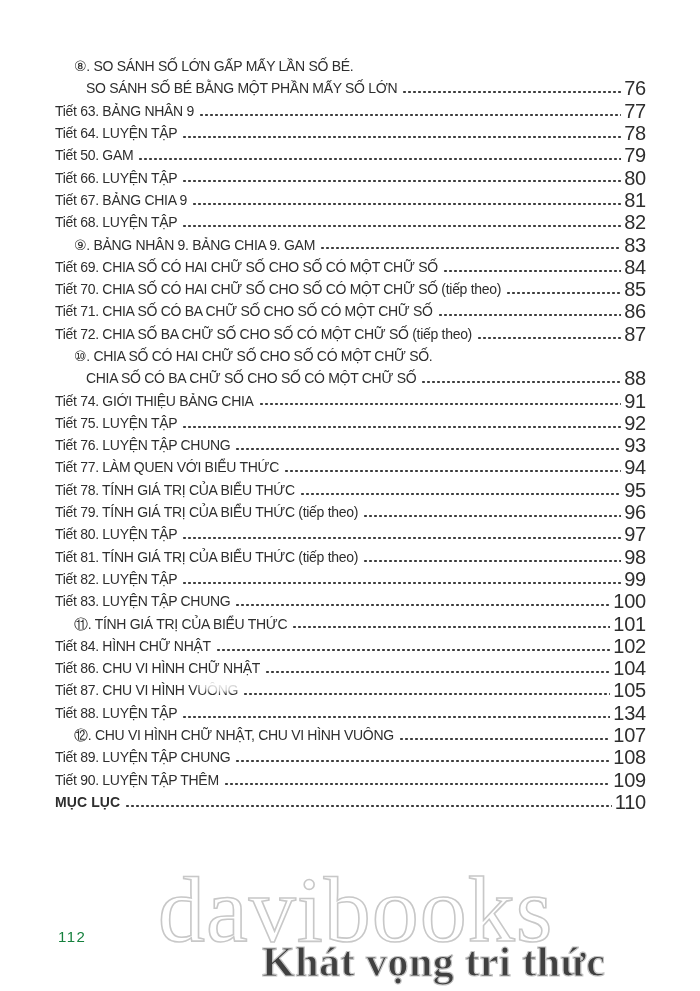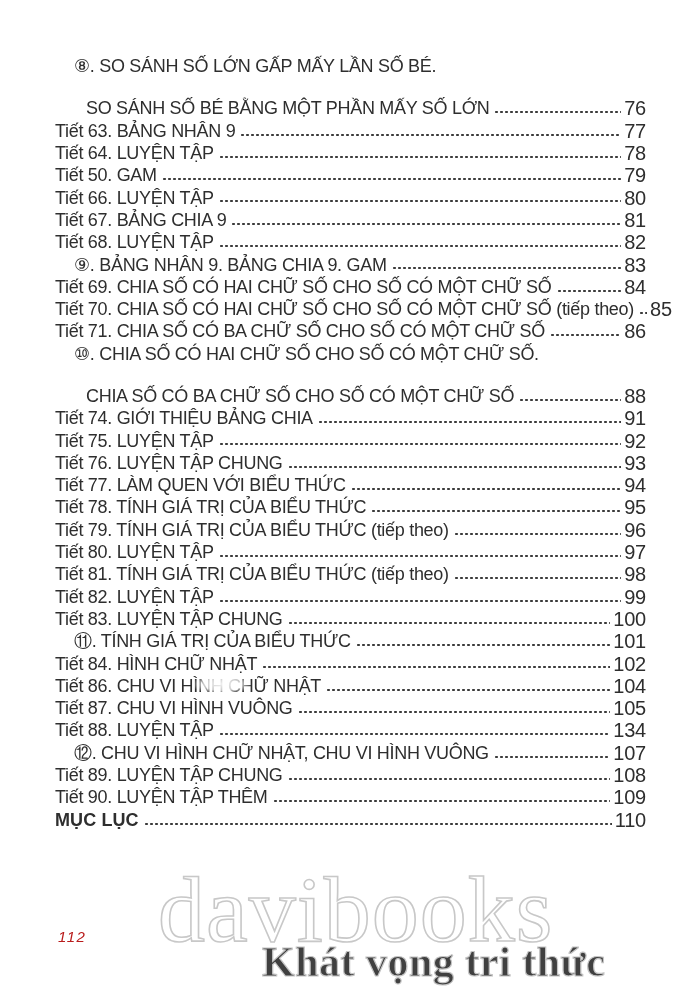--- a/index.html
+++ b/index.html
@@ -7,32 +7,32 @@
     width:700px;height:991px;position:relative;overflow:hidden;
     background:#ffffff;
     font-family:"Liberation Sans","DejaVu Sans",sans-serif;
     color:#2e2e2e;
   }
   .page{position:absolute;inset:0;}
 
   
   .toc{position:absolute;left:55px;top:55px;width:591px;}
   .row{display:flex;align-items:center;height:22.3px;white-space:nowrap;}
-  .row .label{font-size:18px;letter-spacing:-0.3px;flex:0 0 auto;line-height:1;}
+  .row .label{font-size:14px;letter-spacing:-0.3px;flex:0 0 auto;line-height:1;}
   .row .leader{
     flex:1 1 auto;min-width:8px;height:100%;margin:0 3px 0 5px;
     background-image:radial-gradient(circle,#3a3a3a 1.05px,rgba(0,0,0,0) 1.45px);
     background-size:5px 4px;
     background-repeat:repeat-x;
     background-position:0 13px;
   }
   .row .pageno{font-size:20px;letter-spacing:-0.2px;text-align:right;flex:0 0 auto;min-width:16px;line-height:1;}
   .row.no-page .leader,.row.no-page .pageno{visibility:hidden;}
   .row.indent-1{padding-left:19px;}
-  .row.indent-2{padding-left:31px;margin-top:20px;}
+  .row.indent-2{padding-left:31px;}
   .row.bold .label{font-weight:bold;letter-spacing:0.1px;}
 
   
   .fade-blob{
     position:absolute;left:193px;top:674px;width:58px;height:20px;
     background:radial-gradient(ellipse at center,rgba(255,255,255,0.92) 0%,rgba(255,255,255,0.75) 45%,rgba(255,255,255,0) 75%);
     pointer-events:none;
   }
 
   
@@ -48,21 +48,21 @@
     position:absolute;left:262px;top:941px;
     font-family:"Liberation Serif","DejaVu Serif",serif;
     font-size:42px;line-height:1;letter-spacing:0.5px;font-weight:bold;
     color:#404040;
     -webkit-text-stroke:1.2px #c5c5c5;
   }
 
   
   .folio{
     position:absolute;left:58px;top:928px;
-    font-size:15px;letter-spacing:1.5px;color:#b91c1c;font-style:italic;
+    font-size:15px;letter-spacing:1.5px;color:#15803d;
   }
 </style>
 </head>
 <body>
 
 <div class="page">
 
   <div class="toc" id="toc">
   <div class="row indent-1 no-page">
     <span class="label">⑧. SO SÁNH SỐ LỚN GẤP MẤY LẦN SỐ BÉ.</span>
@@ -129,20 +129,25 @@
     <span class="leader"></span>
     <span class="pageno">85</span>
   </div>
 
   <div class="row indent-0">
     <span class="label">Tiết 71. CHIA SỐ CÓ BA CHỮ SỐ CHO SỐ CÓ MỘT CHỮ SỐ</span>
     <span class="leader"></span>
     <span class="pageno">86</span>
   </div>
 
+  <div class="row indent-0">
+    <span class="label">Tiết 72. CHIA SỐ BA CHỮ SỐ CHO SỐ CÓ MỘT CHỮ SỐ (tiếp theo)</span>
+    <span class="leader"></span>
+    <span class="pageno">87</span>
+  </div>
 
   <div class="row indent-1 no-page">
     <span class="label">⑩. CHIA SỐ CÓ HAI CHỮ SỐ CHO SỐ CÓ MỘT CHỮ SỐ.</span>
     <span class="leader"></span>
     <span class="pageno"></span>
   </div>
 
   <div class="row indent-2">
     <span class="label">CHIA SỐ CÓ BA CHỮ SỐ CHO SỐ CÓ MỘT CHỮ SỐ</span>
     <span class="leader"></span>

